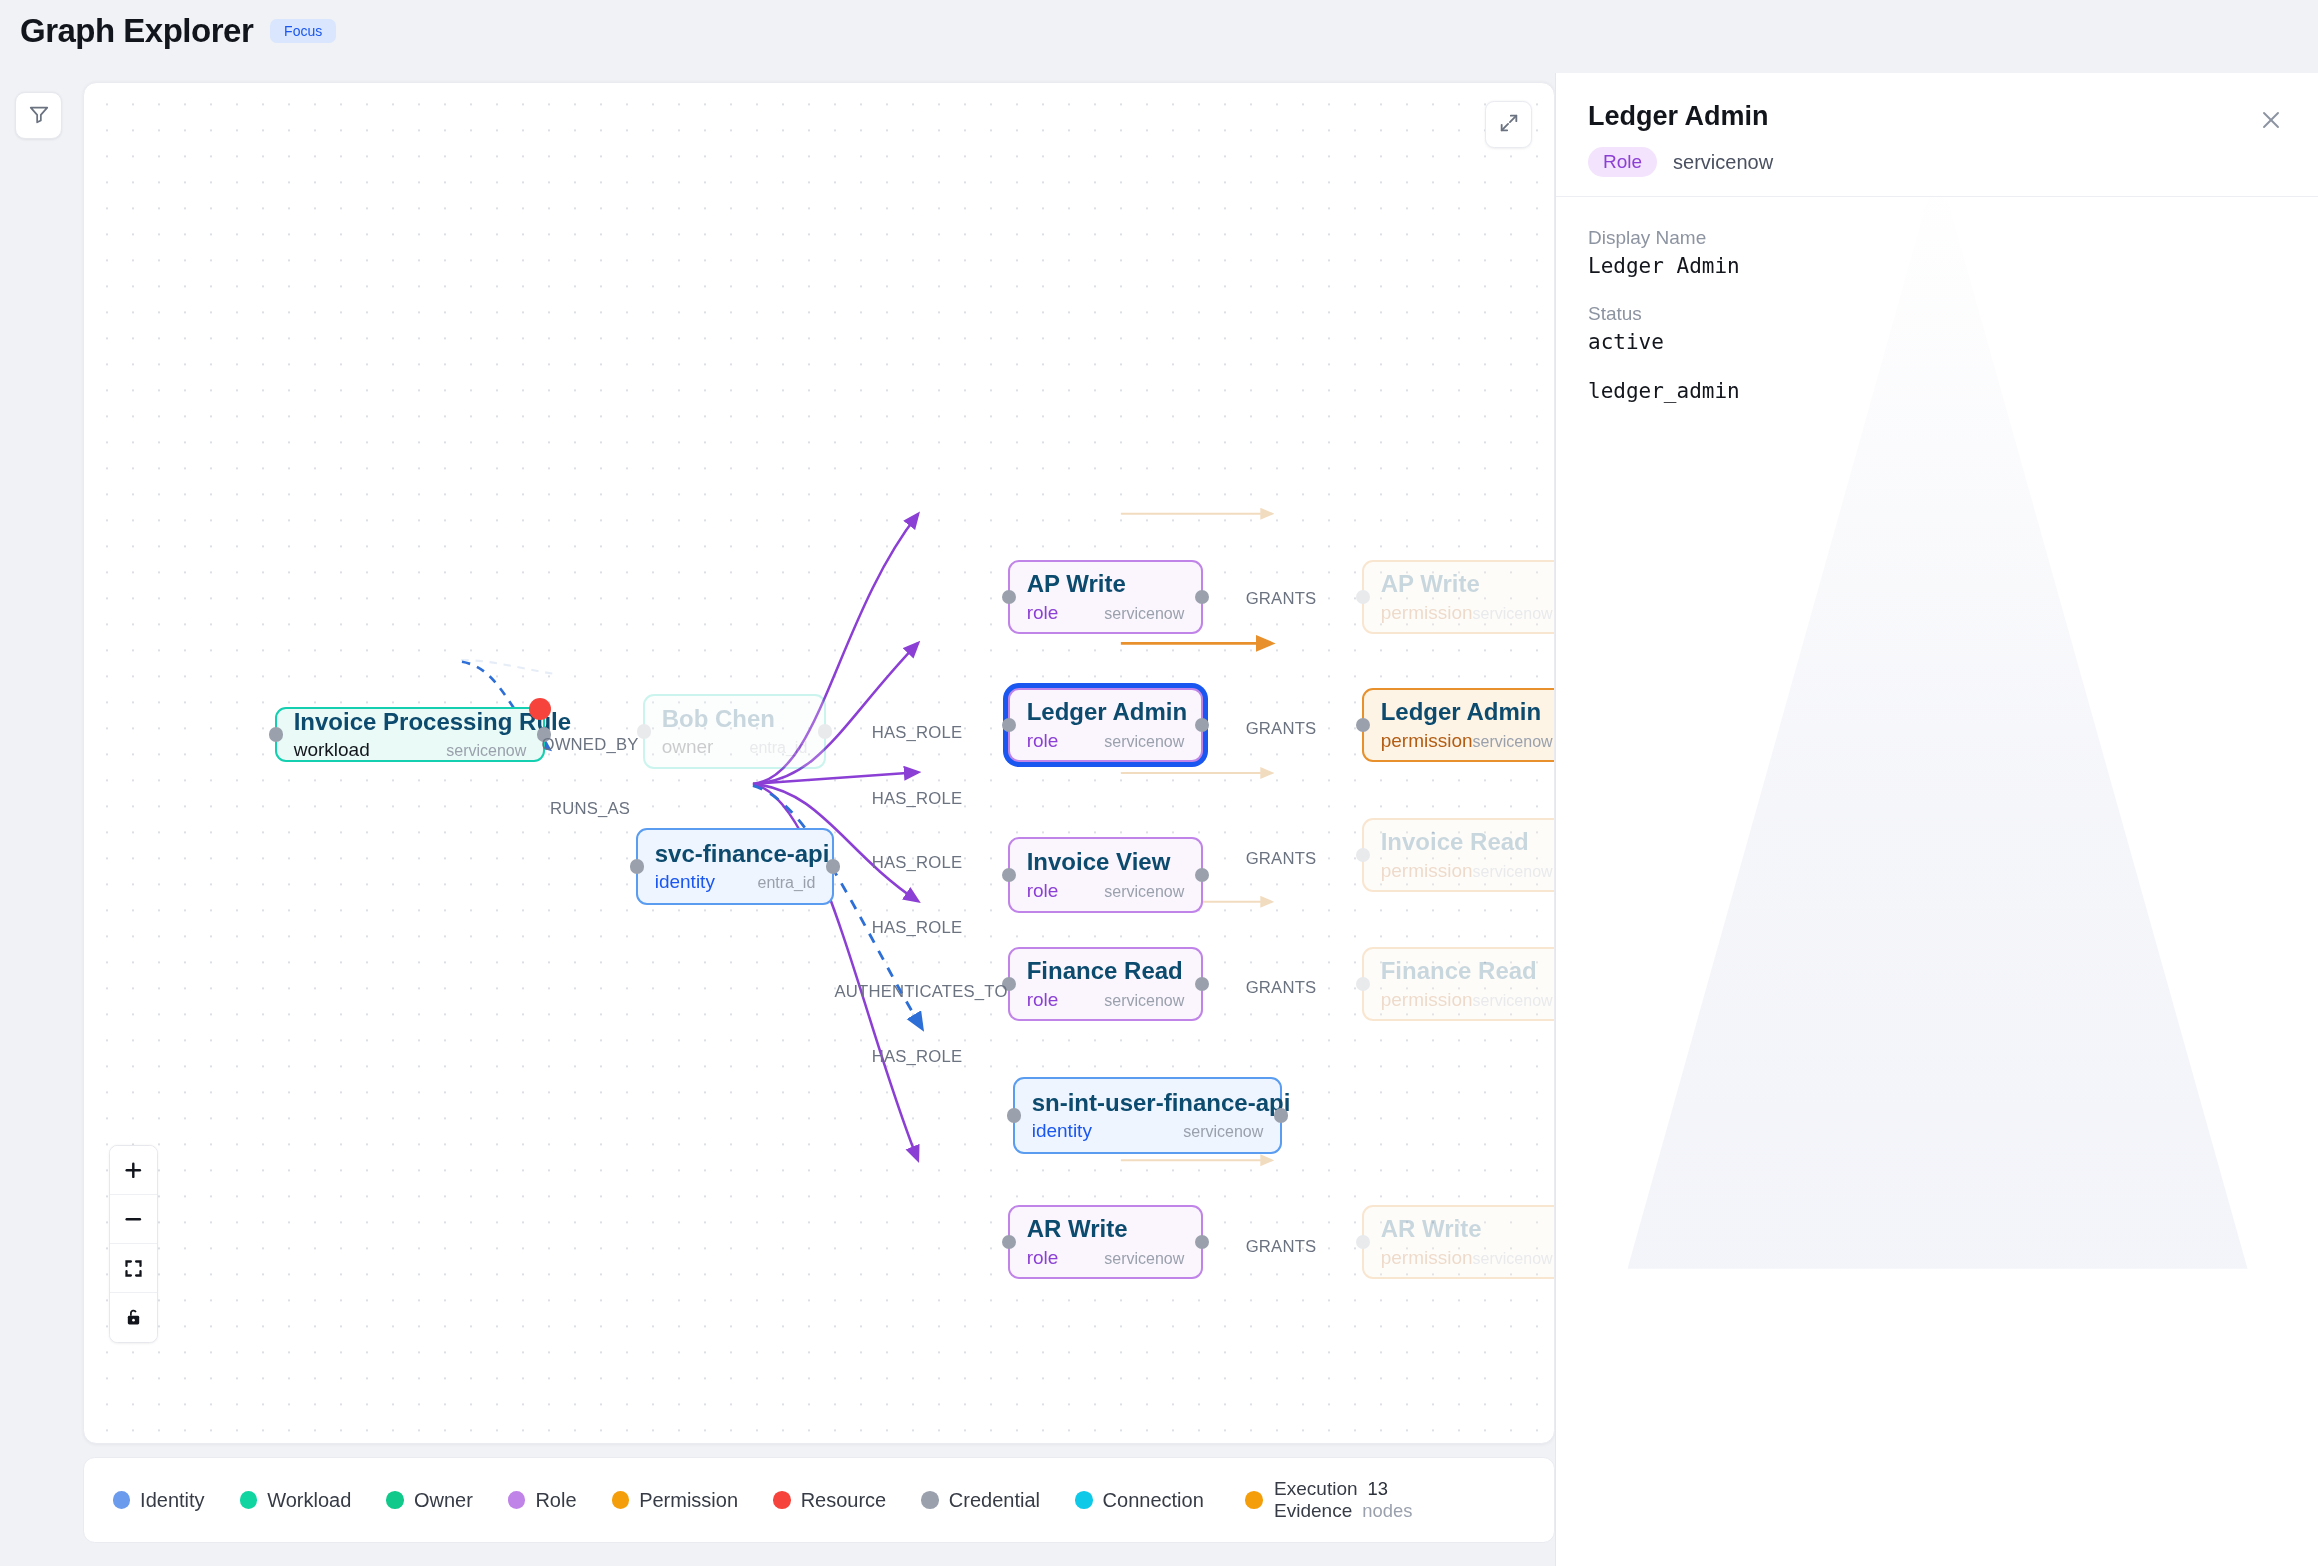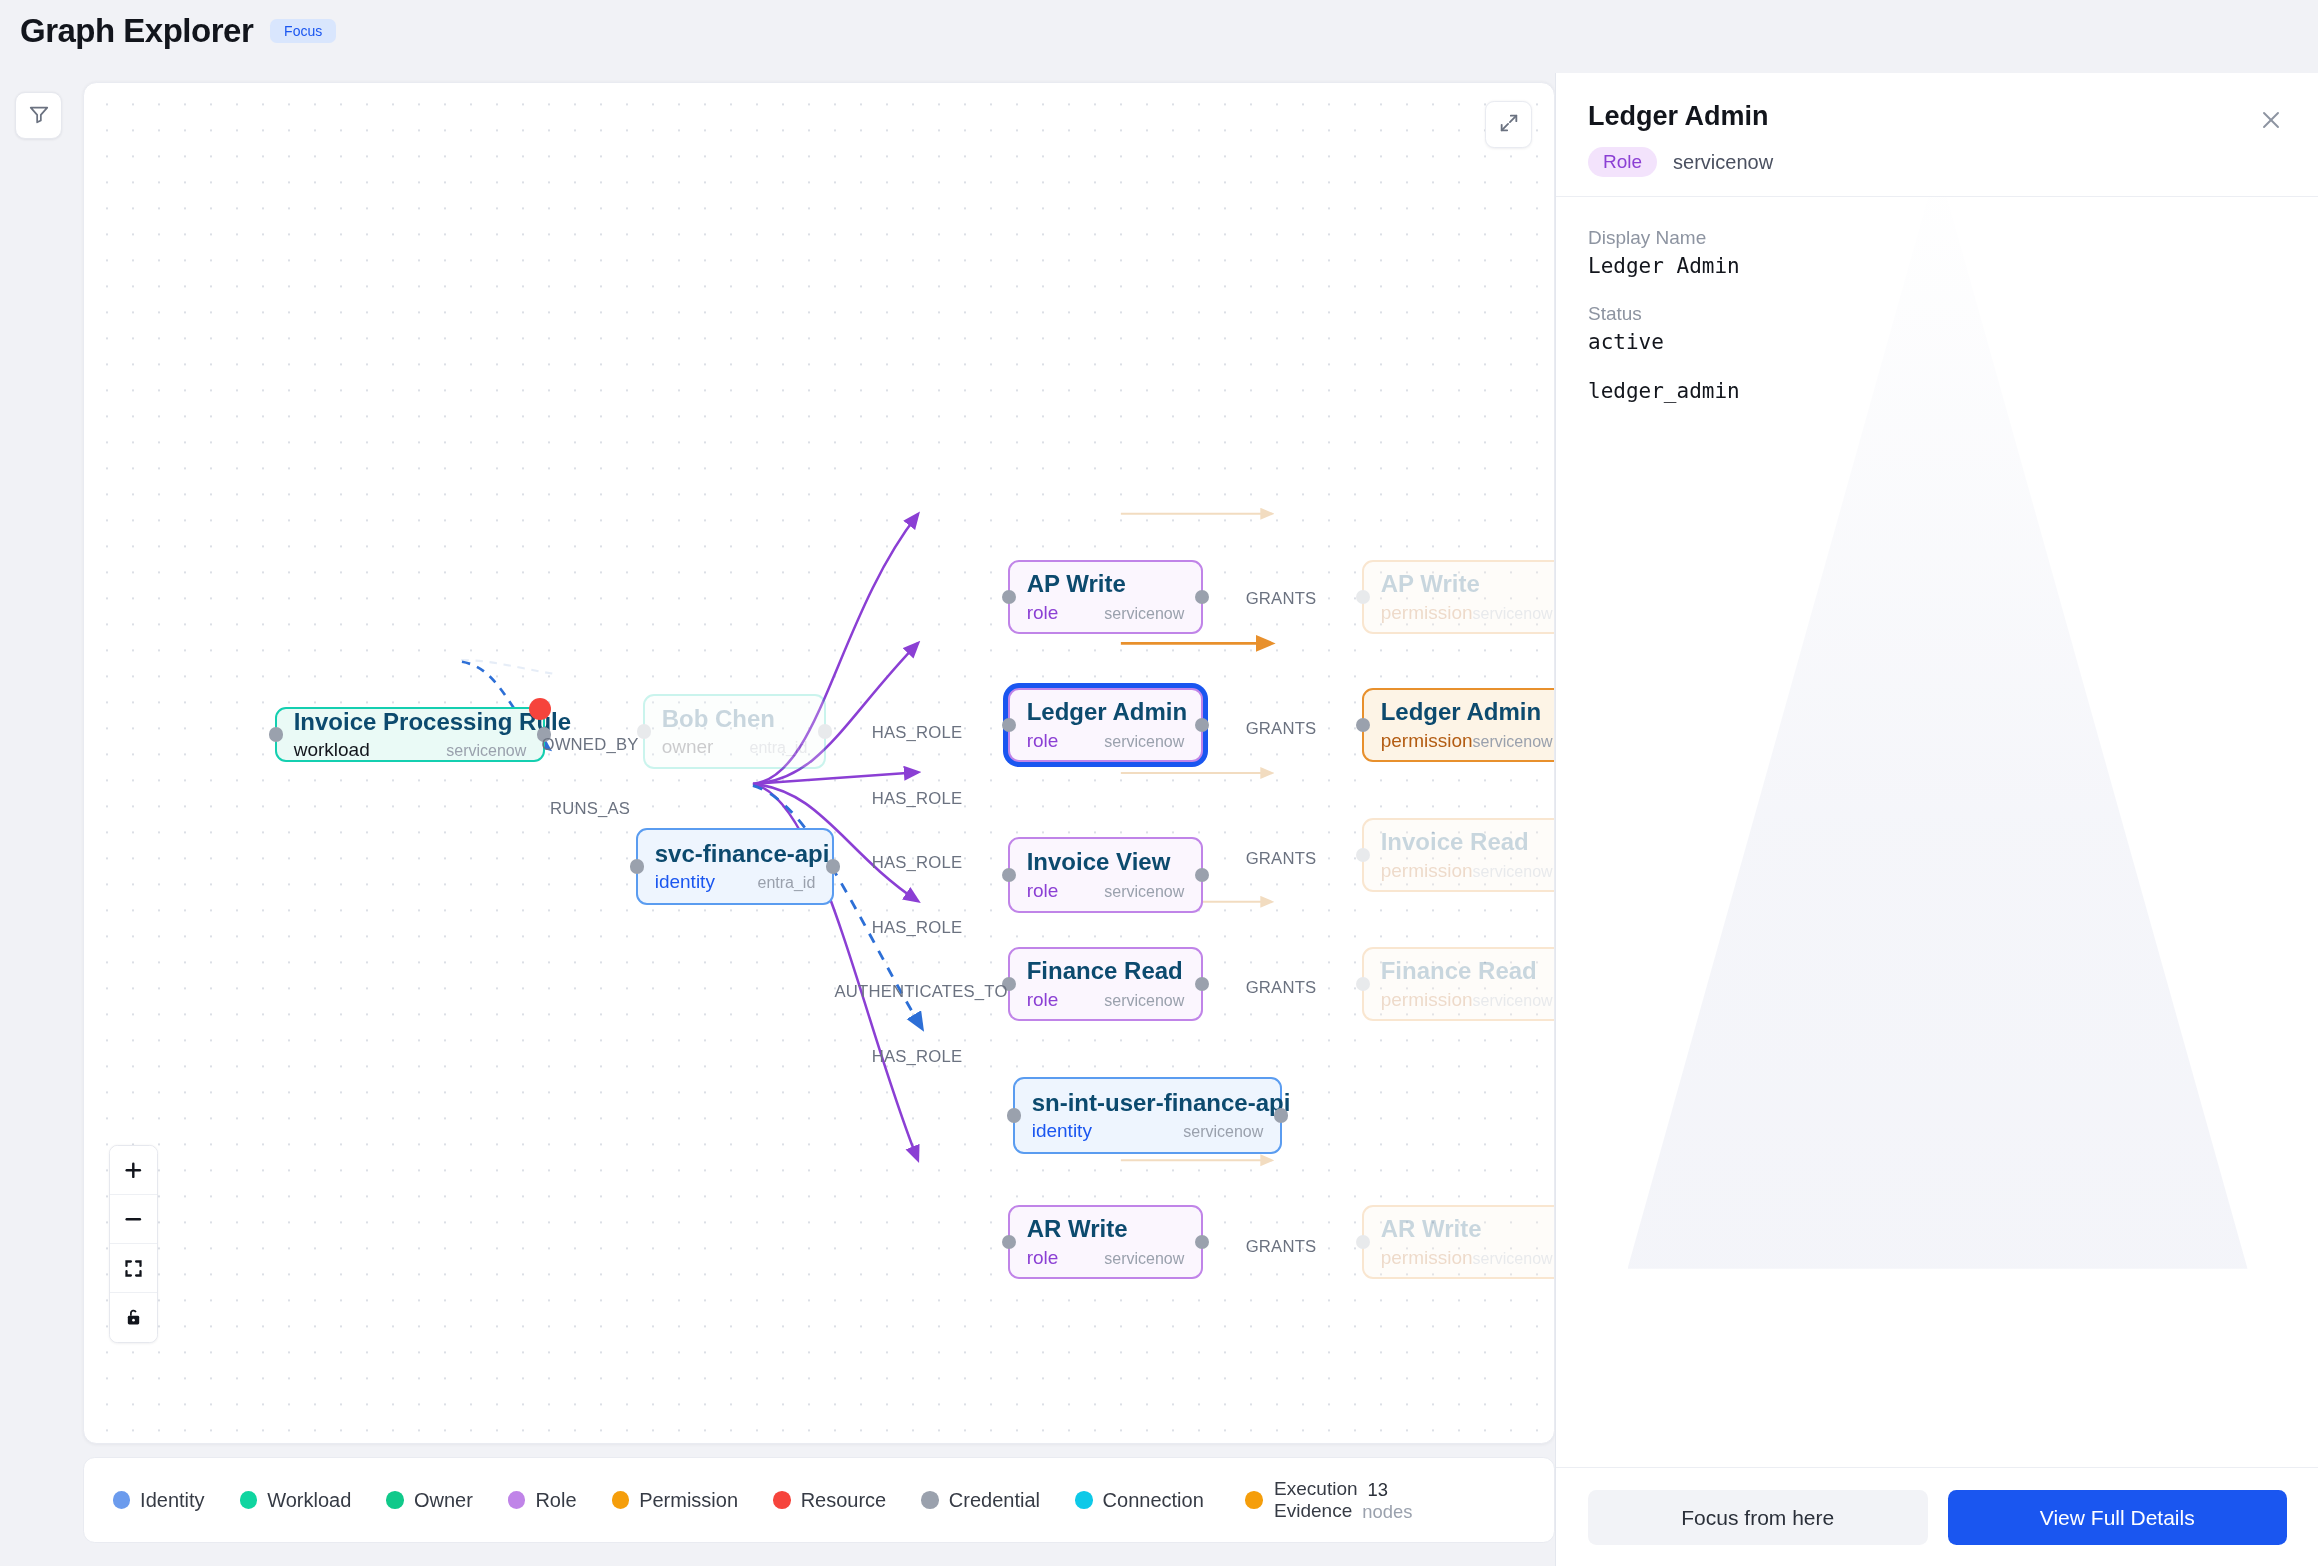--- a/index.html
+++ b/index.html
@@ -104,21 +104,21 @@
   .legend {
     position: absolute; left: 83px; top: 1457px; width: 1472px; height: 86px;
     background: #fff; border: 0.8px solid #e9ebf1; border-radius: 11.7px;
     display: flex; align-items: center; padding: 0 28.5px; gap: 35px;
   }
   .legend-item { display: flex; align-items: center; gap: 10px; }
   .legend-dot { width: 17.6px; height: 17.6px; border-radius: 50%; }
   .legend-label { font-size: 20px; color: #363b45; }
   .legend-ev { display: flex; align-items: center; gap: 11px; margin-left: 6.7px; }
   .ev-text { display: flex; flex-direction: column; line-height: 1.16; }
-  .ev-row { display: flex; align-items: flex-end; gap: 10px; }
+  .ev-row { display: flex; align-items: flex-start; gap: 10px; }
   .ev-main { font-size: 19px; color: #363b45; }
   .ev-count { font-size: 18.4px; color: #2b303a; }
   .ev-nodes { font-size: 18.4px; color: #9aa1ad; }
 
   
   .panel {
     position: absolute; left: 1555px; top: 73px; width: 764px; height: 1494px;
     background: #fff; border-left: 0.8px solid #e4e7ee; display: flex; flex-direction: column;
   }
   .panel-head { padding: 28px 32px 18.4px 32px; border-bottom: 0.8px solid #eceef3; position: relative; }
@@ -473,20 +473,16 @@
           <div class="prop">
             <div class="prop-key">Status</div>
             <div class="prop-val">active</div>
           </div>
           <div class="prop">
             <div class="prop-val">ledger_admin</div>
           </div>
         </div>
     </div>
 
-    <div class="panel-foot">
-      <div class="btn secondary">Focus from here</div>
-      <div class="btn primary">View Full Details</div>
-    </div>
   </div>
 
 </div>
 
 
 </body></html>

